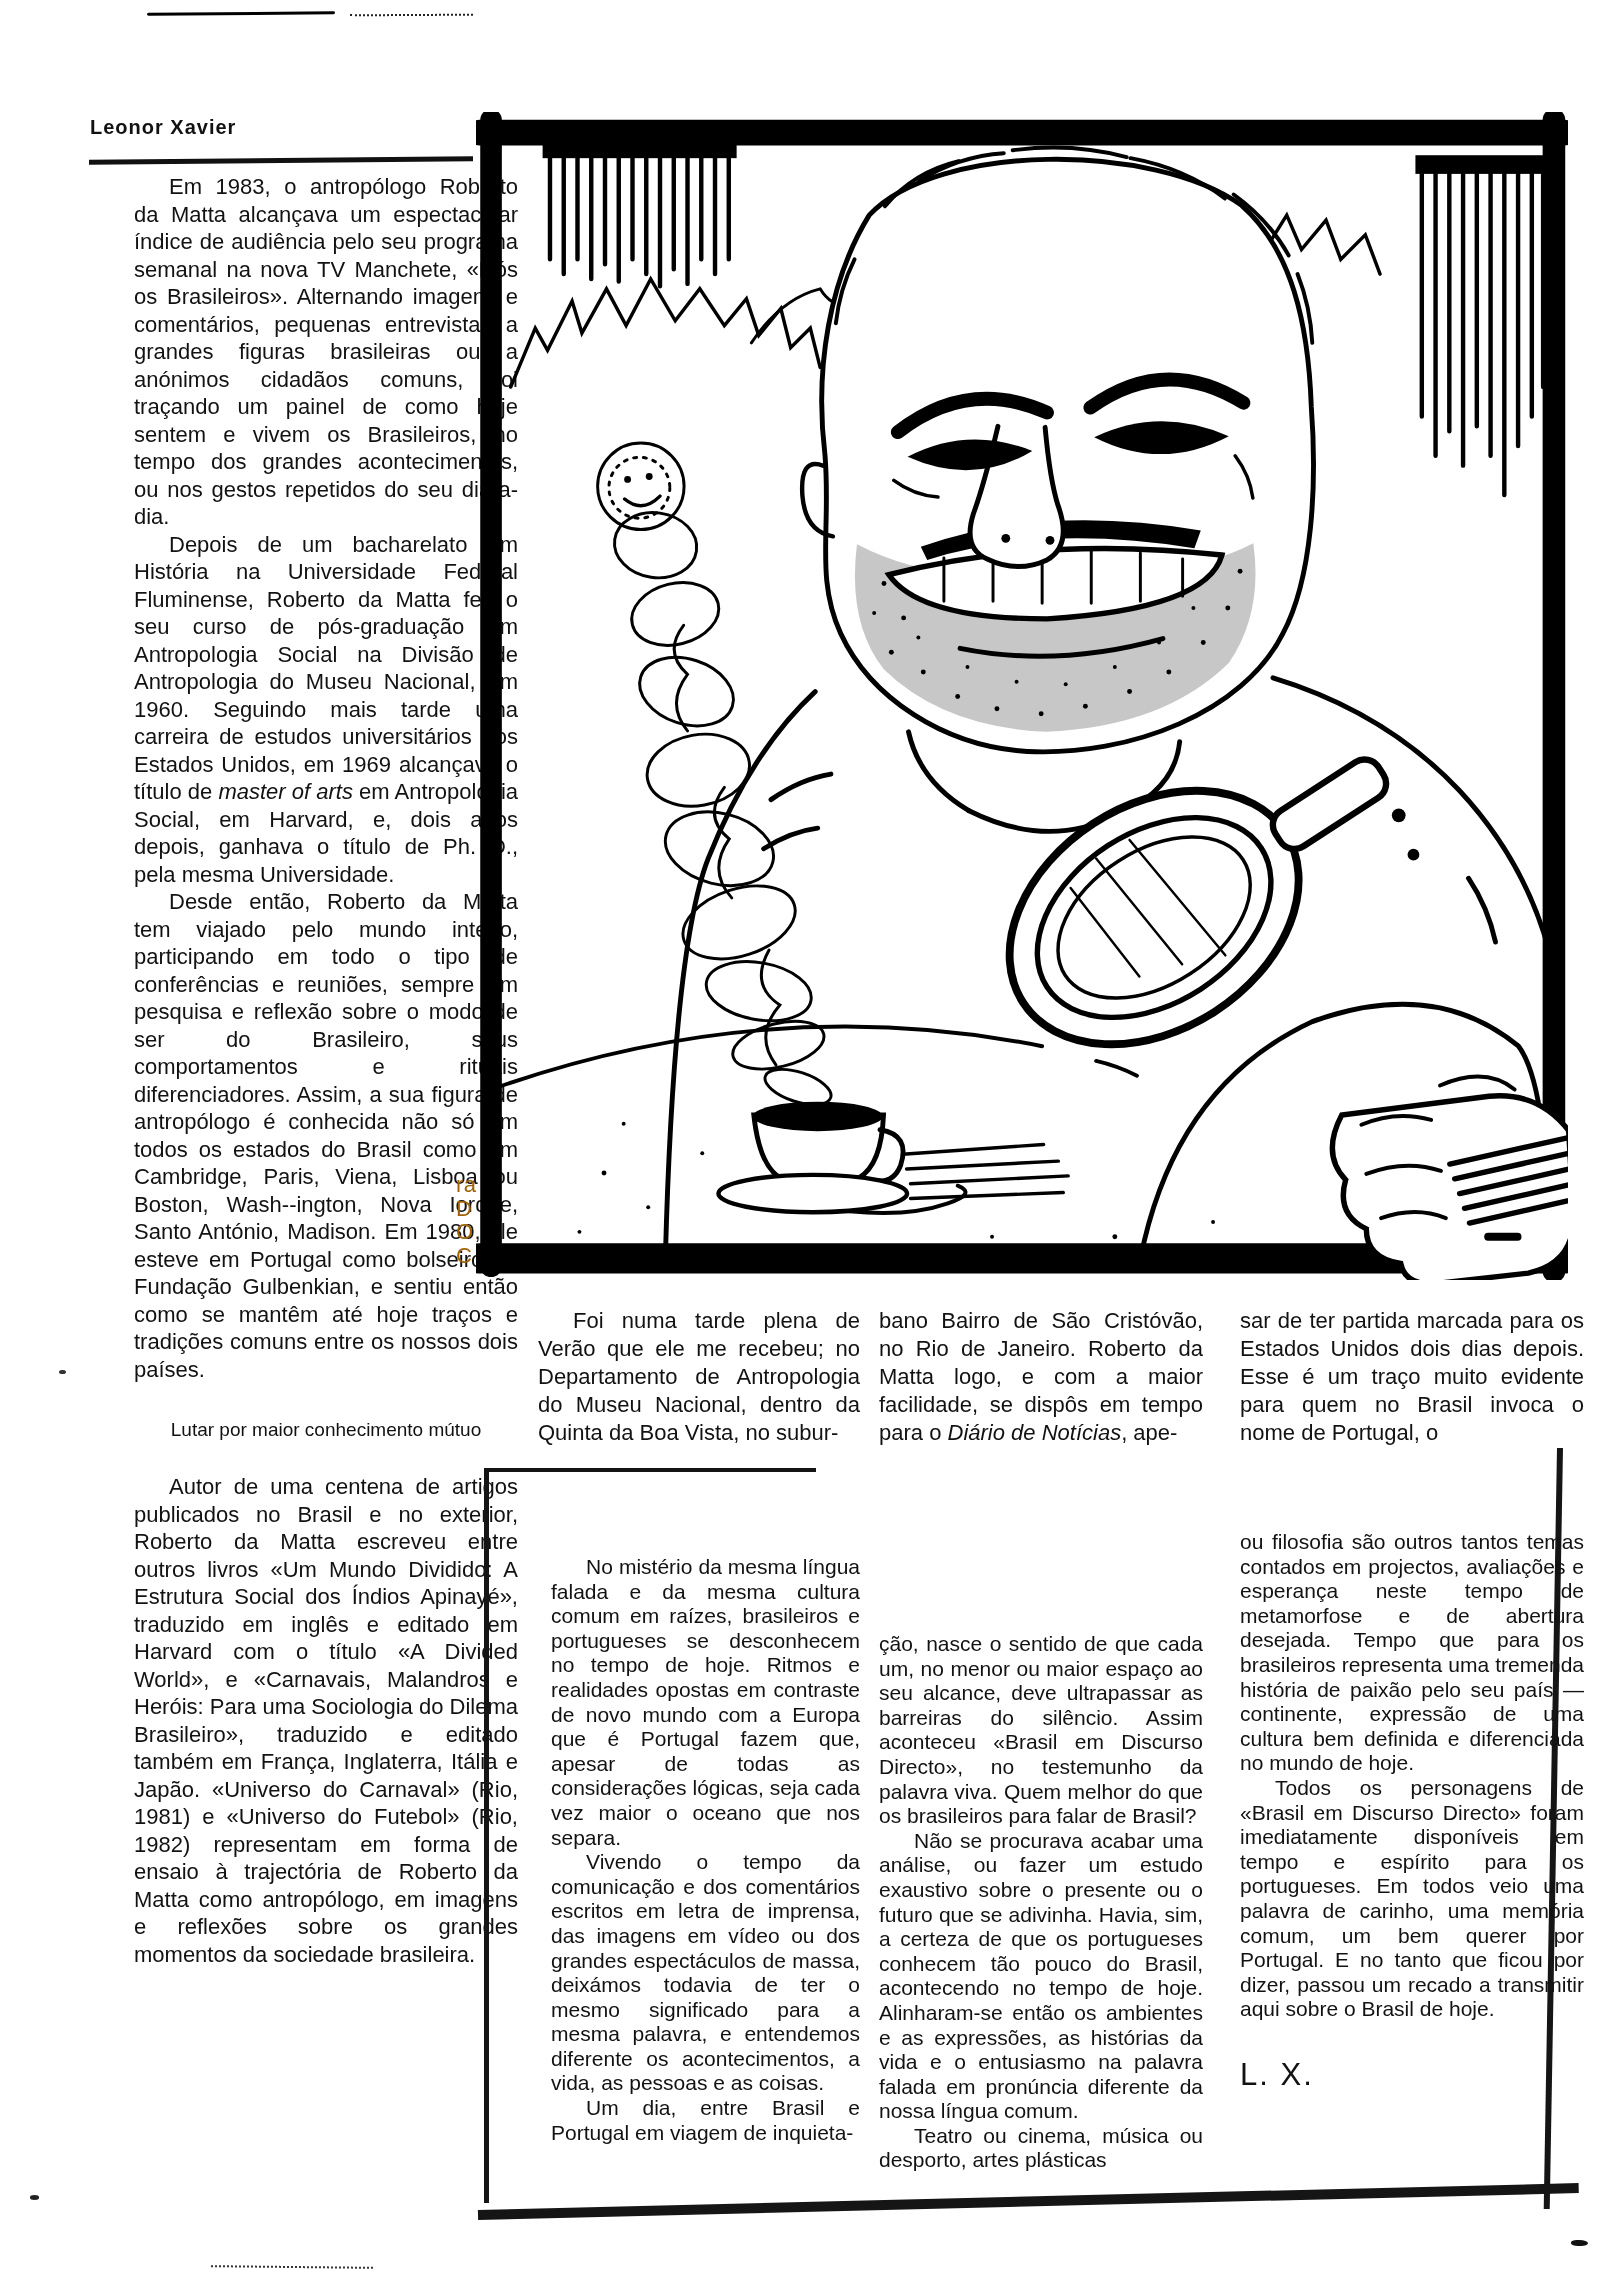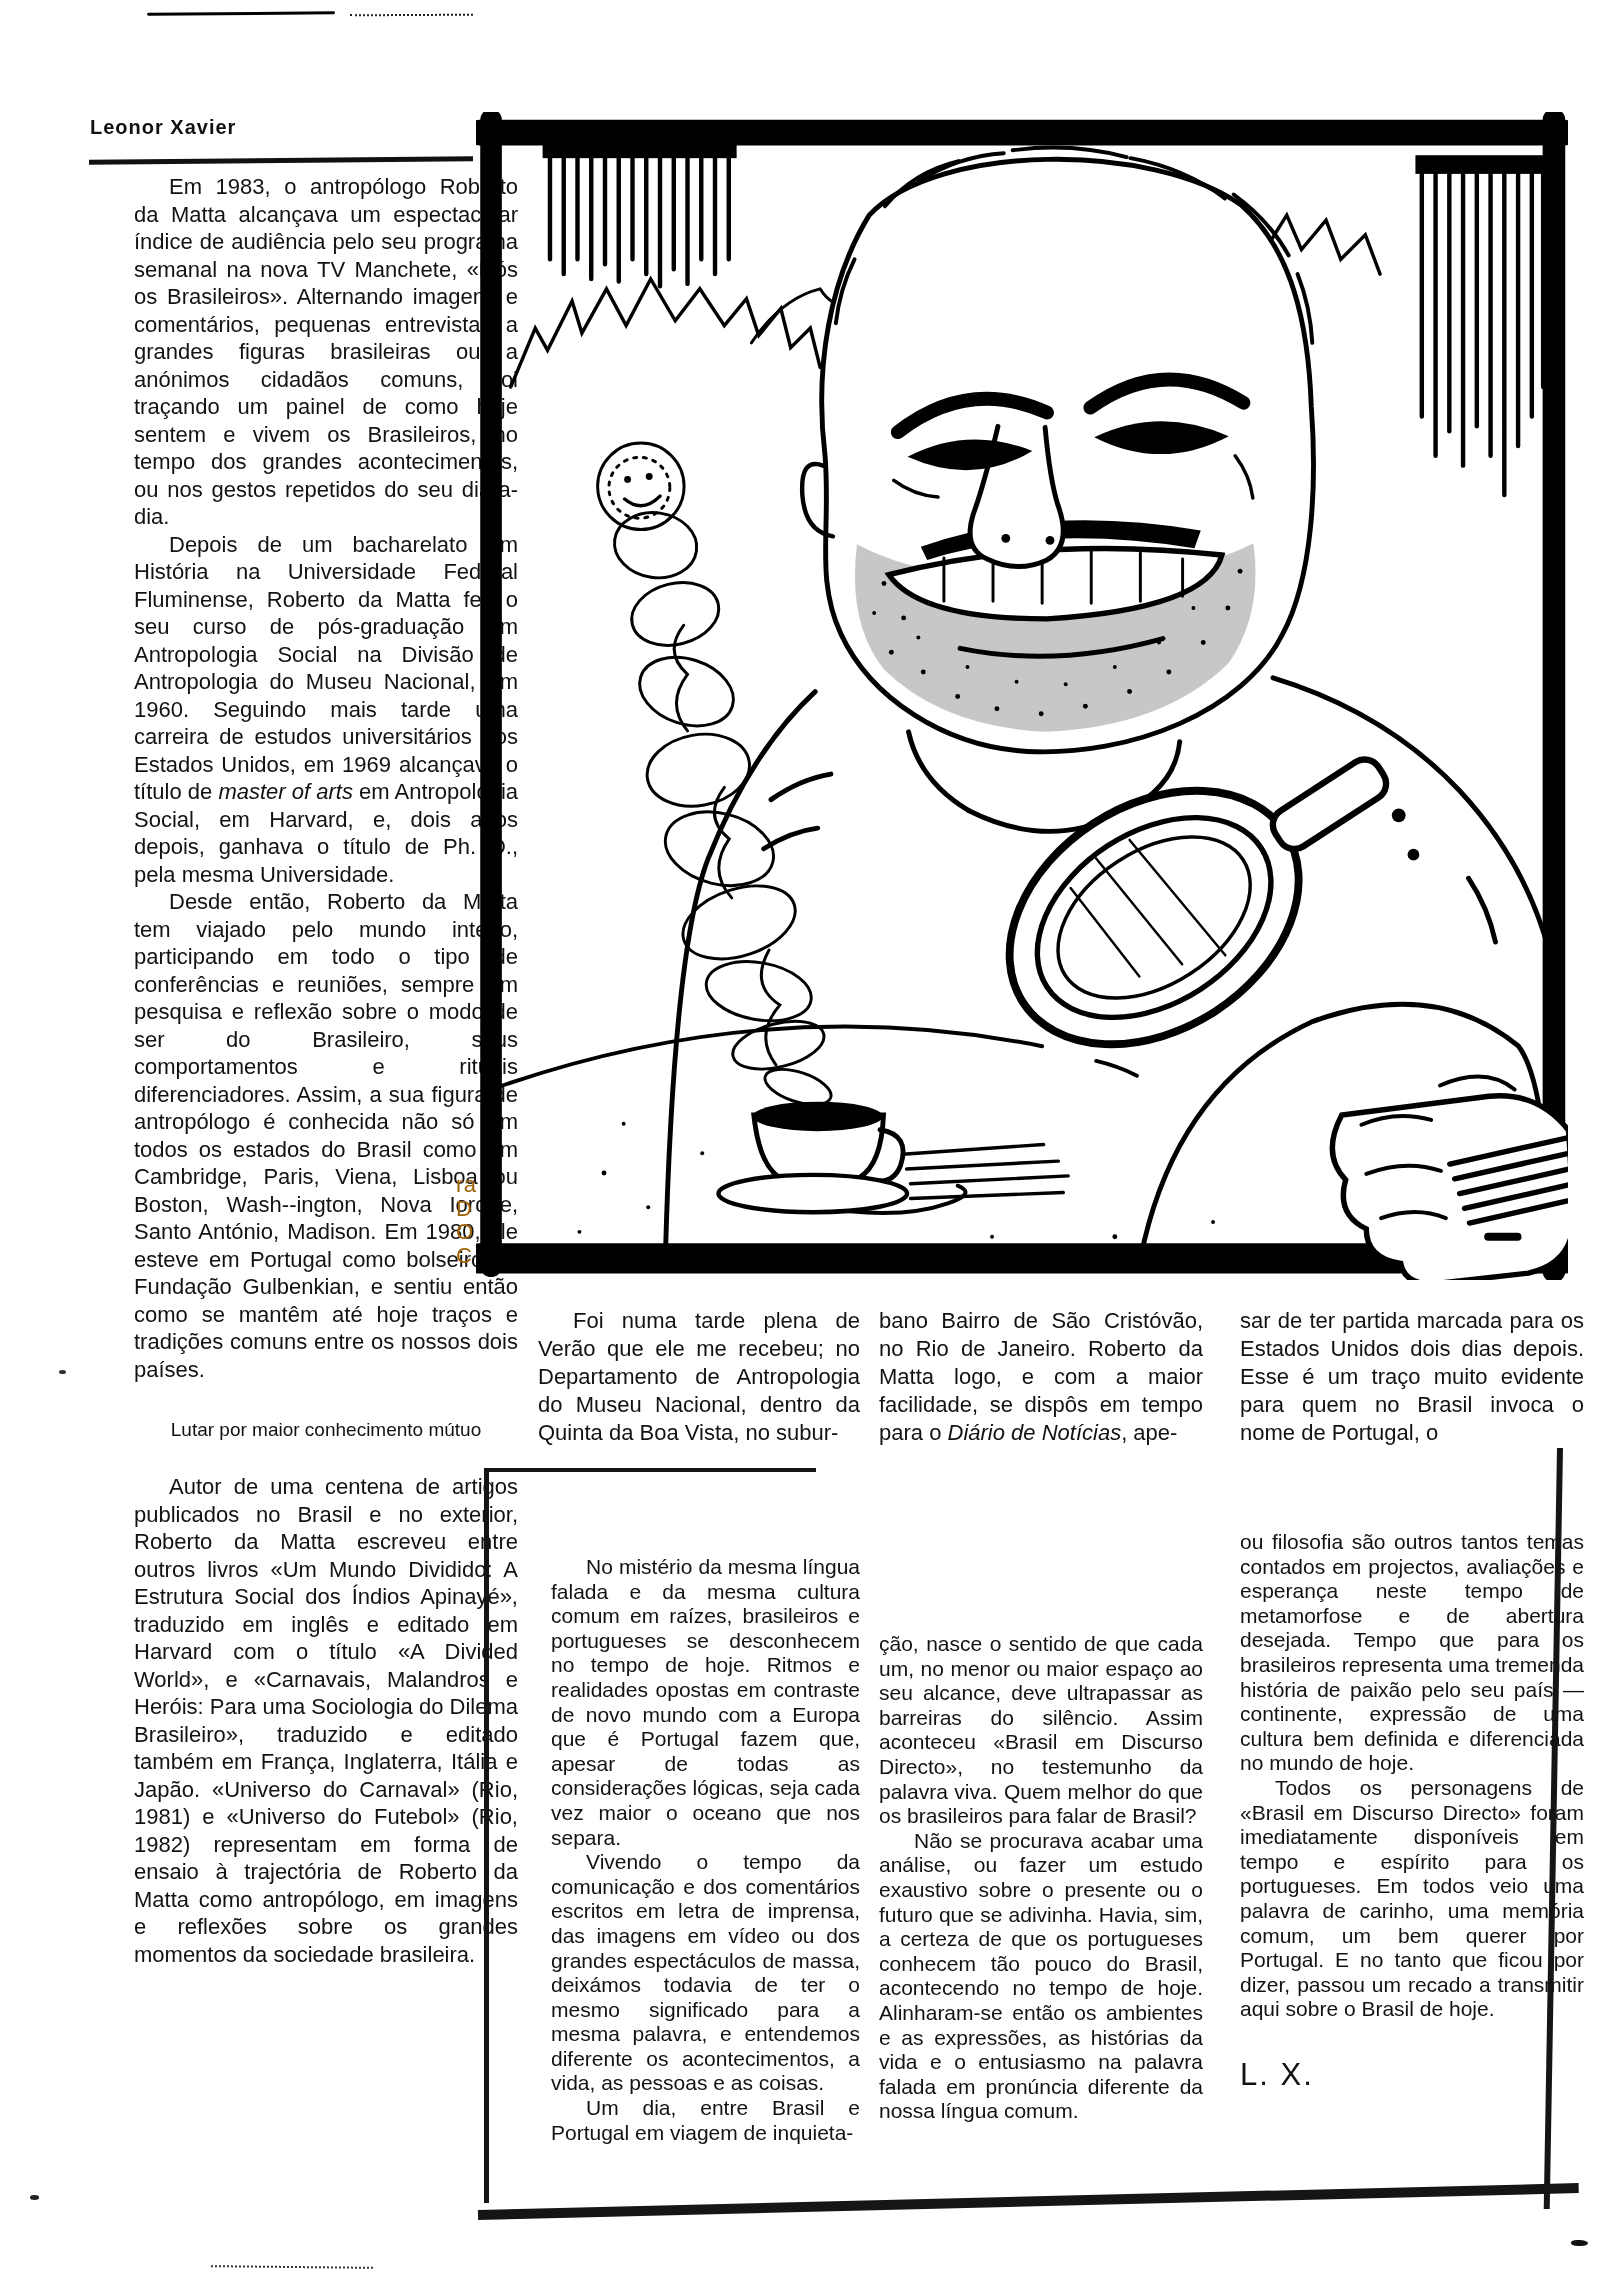--- a/index.html
+++ b/index.html
@@ -239,20 +239,21 @@
   <div class="hrule box-bottom"></div>
 
   <div class="col row3 c2" style="top:1555px;">
     <p>No mistério da mesma língua falada e da mesma cultura comum em raízes, brasileiros e portugueses se desconhecem no tempo de hoje. Ritmos e realidades opostas em contraste de novo mundo com a Europa que é Portugal fazem que, apesar de todas as considerações lógicas, seja cada vez maior o oceano que nos separa.</p>
     <p>Vivendo o tempo da comunicação e dos comentários escritos em letra de imprensa, das imagens em vídeo ou dos grandes espectáculos de massa, deixámos todavia de ter o mesmo significado para a mesma palavra, e entendemos diferente os acontecimentos, a vida, as pessoas e as coisas.</p>
     <p>Um dia, entre Brasil e Portugal em viagem de inquieta-</p>
   </div>
   <div class="col row3 c3" style="top:1632px;">
     <p class="noindent">ção, nasce o sentido de que cada um, no menor ou maior espaço ao seu alcance, deve ultrapassar as barreiras do silêncio. Assim aconteceu «Brasil em Discurso Directo», no testemunho da palavra viva. Quem melhor do que os brasileiros para falar de Brasil?</p>
     <p>Não se procurava acabar uma análise, ou fazer um estudo exaustivo sobre o presente ou o futuro que se adivinha. Havia, sim, a certeza de que os portugueses conhecem tão pouco do Brasil, acontecendo no tempo de hoje. Alinharam-se então os ambientes e as expressões, as histórias da vida e o entusiasmo na palavra falada em pronúncia diferente da nossa língua comum.</p>
+    <p>Teatro ou cinema, música ou desporto, artes plásticas</p>
   </div>
   <div class="col row3 c4" style="top:1530px;">
     <p class="noindent">ou filosofia são outros tantos temas contados em projectos, avaliações e esperança neste tempo de metamorfose e de abertura desejada. Tempo que para os brasileiros representa uma tremenda história de paixão pelo seu país — continente, expressão de uma cultura bem definida e diferenciada no mundo de hoje.</p>
     <p>Todos os personagens de «Brasil em Discurso Directo» foram imediatamente disponíveis em tempo e espírito para os portugueses. Em todos veio uma palavra de carinho, uma memória comum, um bem querer por Portugal. E no tanto que ficou por dizer, passou um recado a transmitir aqui sobre o Brasil de hoje.</p>
     <span class="sig">L. X.</span>
   </div>
 
   <div class="speck-a"></div>
   <div class="speck-b"></div>
   <div class="speck-c"></div>

